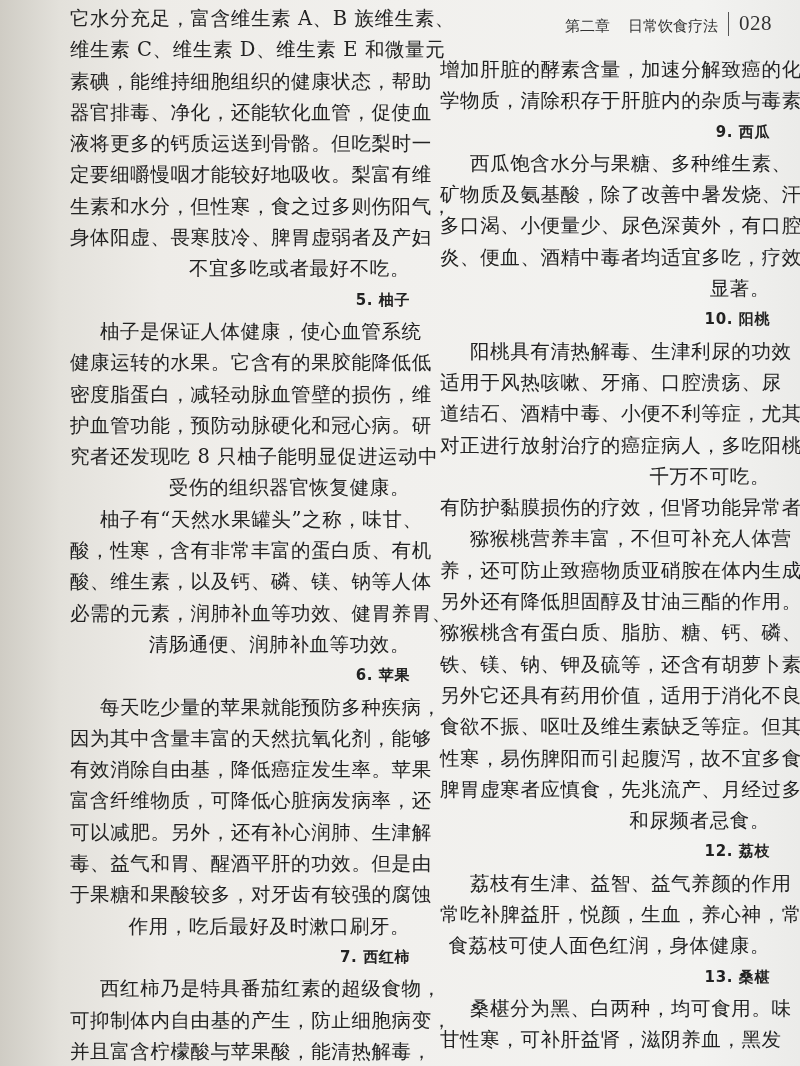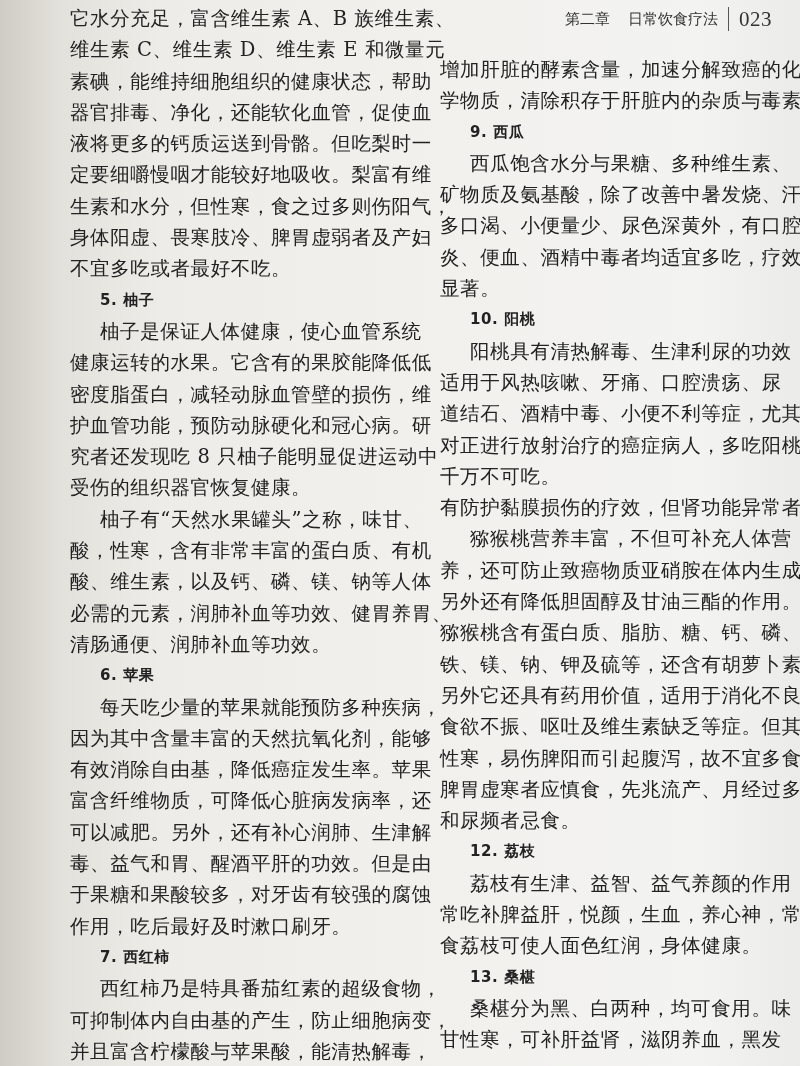--- a/index.html
+++ b/index.html
@@ -4,43 +4,43 @@
 <style>
   html, body { margin: 0; padding: 0; }
   body {
     width: 800px; height: 1066px; overflow: hidden; position: relative;
     background: linear-gradient(90deg, #cfccc4 0px, #e3e1db 60px, #eeece8 160px, #f1f0ed 400px, #f3f3f1 700px, #ebebe9 800px);
     font-family: "DejaVu Serif", "Liberation Serif", serif;
     color: #222;
   }
   .header {
     position: absolute; top: 2px; right: 28px; height: 34px;
-    display: flex; align-items: center; font-family: "DejaVu Sans", sans-serif;
+    display: flex; align-items: flex-end; font-family: "DejaVu Sans", sans-serif;
     font-size: 15px; color: #333;
   }
   .header .chap { margin-right: 18px; }
   .header .sep { width: 1px; height: 24px; background: #555; margin: 0 10px 0 10px; }
   .header .pnum { font-family: "Liberation Serif", serif; font-size: 21px; letter-spacing: 0.5px; }
   .col {
-    position: absolute; font-size: 19.5px; line-height: 31.3px; letter-spacing: 0.6px;
+    position: absolute; font-size: 19.5px; line-height: 31.3px; letter-spacing: 0.6px; text-align: right;
   }
   .col.left { left: 70px; top: 3px; width: 340px; }
   .col.right { left: 440px; top: 54px; width: 330px; }
   .line { white-space: nowrap; display: block; }
   .indent { padding-left: 30px; }
   .heading { font-weight: bold; font-family: "DejaVu Sans", sans-serif; font-size: 15px; padding-left: 30px; }
 </style>
 </head>
 <body>
 
 <div class="header">
   <span class="chap">第二章</span>
   <span class="title">日常饮食疗法</span>
   <span class="sep"></span>
-  <span class="pnum">023</span>
+  <span class="pnum">028</span>
 </div>
 
 <div class="col left" id="left-col">
     <span class="line">它水分充足，富含维生素 A、B 族维生素、</span>
     <span class="line">维生素 C、维生素 D、维生素 E 和微量元</span>
     <span class="line">素碘，能维持细胞组织的健康状态，帮助</span>
     <span class="line">器官排毒、净化，还能软化血管，促使血</span>
     <span class="line">液将更多的钙质运送到骨骼。但吃梨时一</span>
     <span class="line">定要细嚼慢咽才能较好地吸收。梨富有维</span>
     <span class="line">生素和水分，但性寒，食之过多则伤阳气，</span>

